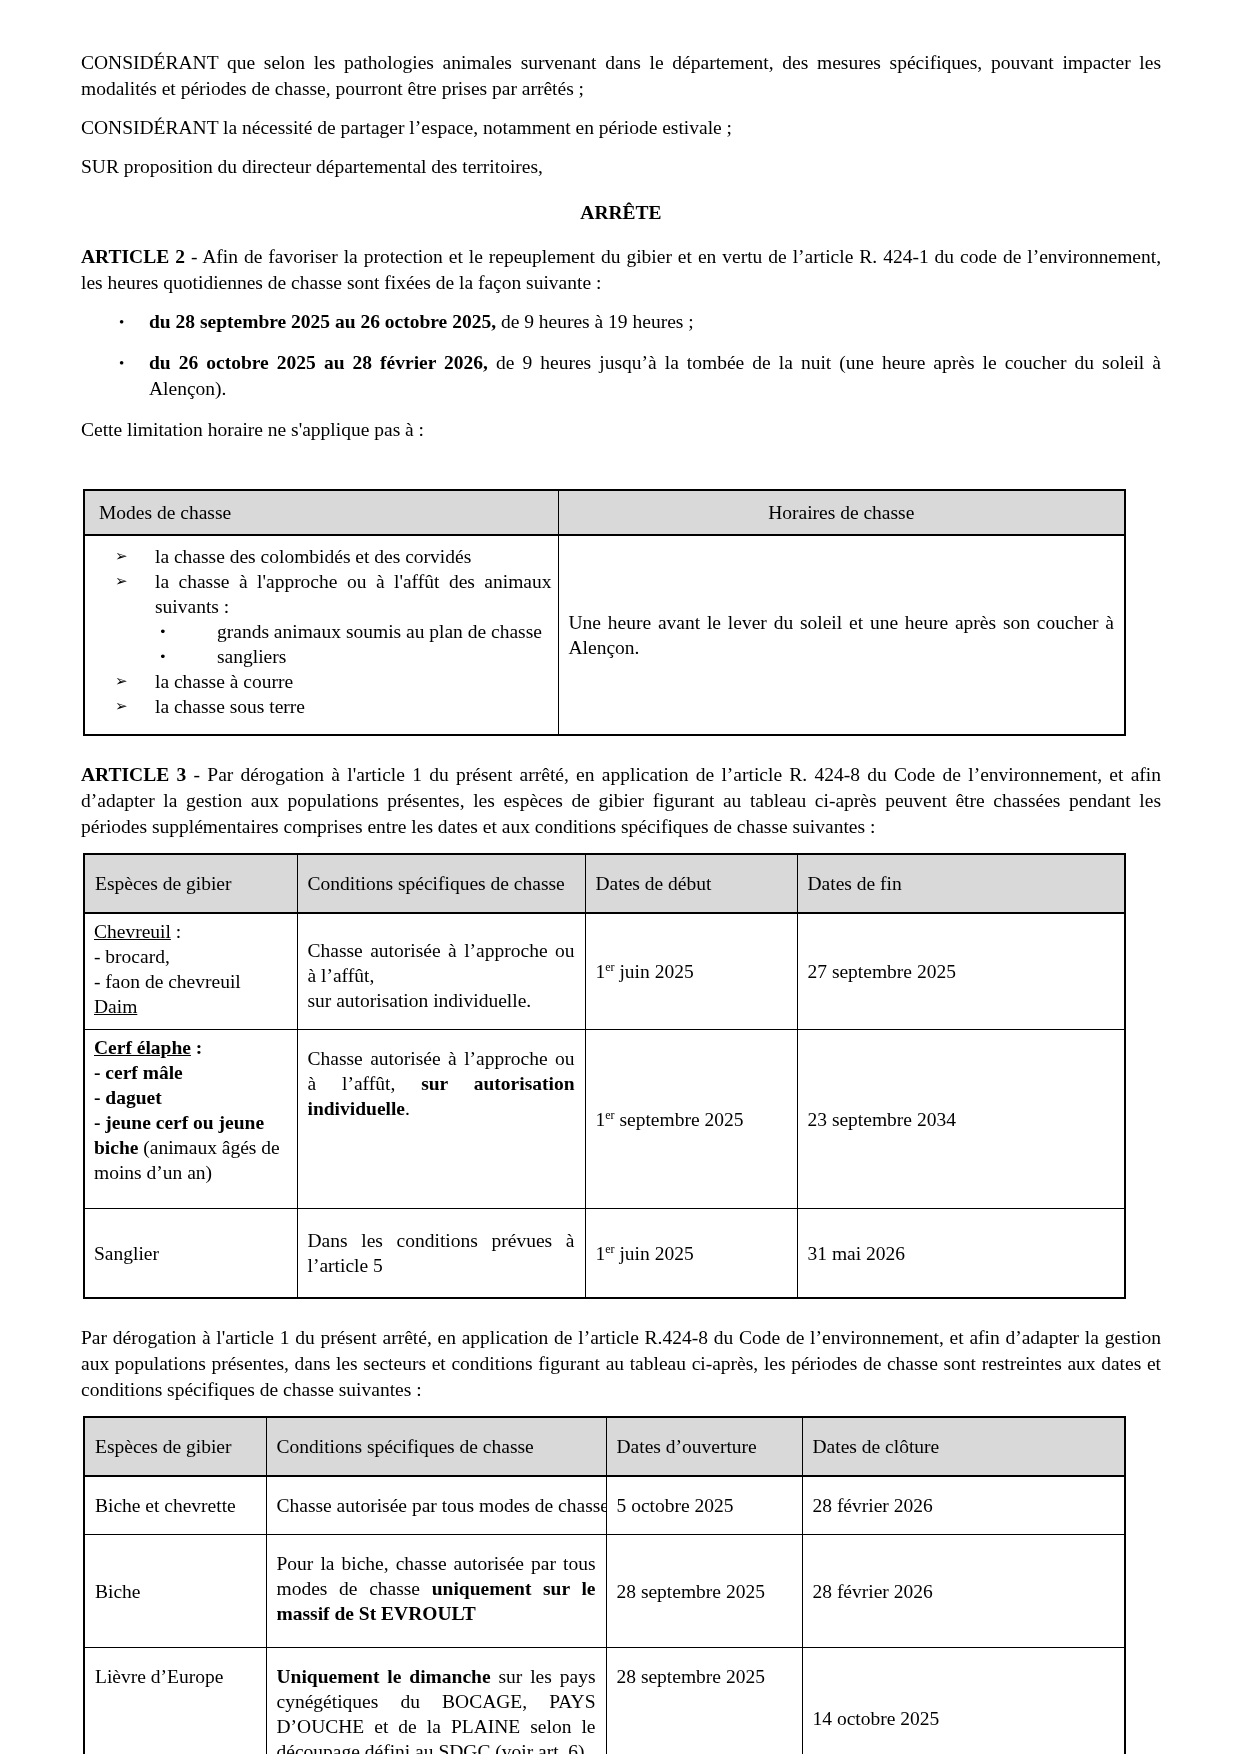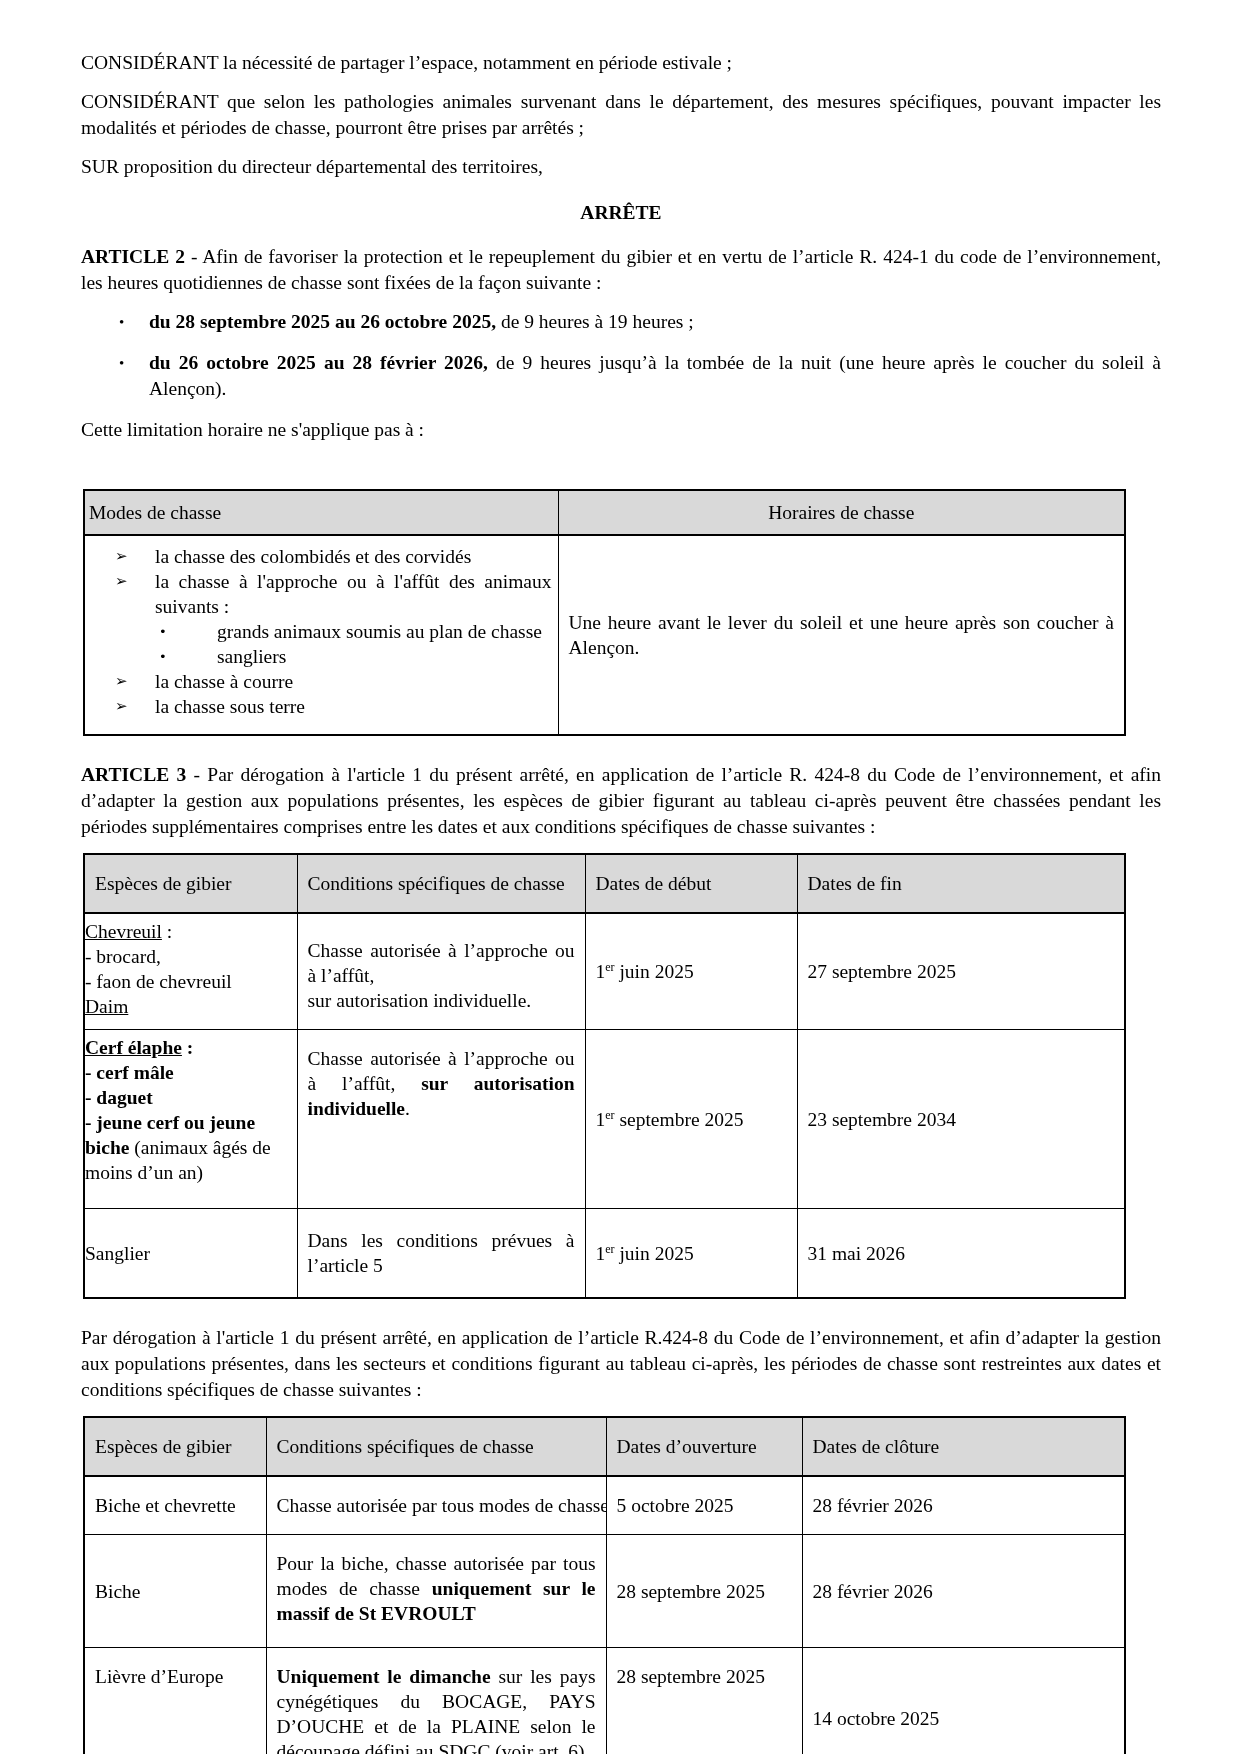--- a/index.html
+++ b/index.html
@@ -22,43 +22,43 @@
   .bullet { display:flex; margin:0 0 15px 0; }
   .bullet .mk { flex:0 0 30px; margin-left:38px; font-size:15px; }
   .bullet .tx { flex:1; text-align:justify; }
 
   
   table.doc-table { border-collapse:collapse; table-layout:fixed; width:1041px; margin:12px 0 26px 2px; border:2px solid #000; }
   table.doc-table td { border:1px solid #000; padding:16px 10px; vertical-align:top; line-height:25px; }
   table.doc-table tr.hdr td { background:#d9d9d9; border-bottom:2px solid #000; font-weight:normal; }
   .vmid { vertical-align:middle !important; }
   .t1 { margin-top:46px !important; }
-  .t1 td.hdr-modes { padding:9px 4px 9px 4px; }
+  .t1 td.hdr-modes { padding:9px 4px 9px 14px; }
   .t1 td.hdr-horaires { text-align:center; padding:9px 22px; }
   .t1 .modes-cell { padding:8px 6px 8px 0; }
   .t1 .horaires-cell { padding:6px 10px; }
 
   .tblist-row { display:flex; }
   .tblist-row .mk { font-family:"DejaVu Sans", sans-serif; }
   .lvl-arrow .mk { flex:0 0 40px; margin-left:30px; font-size:15px; }
   .lvl-arrow .tx { flex:1; text-align:justify; }
   .lvl-dot .mk { flex:0 0 58px; margin-left:74px; font-size:13px; }
   .lvl-dot .tx { flex:1; }
 
-  .species-cell { padding:5px 0 !important; }
+  .species-cell { padding:5px 9px !important; }
   .cond-cell { text-align:justify; }
   .nowrapcell { white-space:nowrap; overflow:hidden; }
 </style>
 </head>
 <body>
 
 <div class="page">
 
+  <p class="just">CONSIDÉRANT que selon les pathologies animales survenant dans le département, des mesures spécifiques, pouvant impacter les modalités et périodes de chasse, pourront être prises par arrêtés ;</p>
   <p class="just">CONSIDÉRANT la nécessité de partager l’espace, notamment en période estivale ;</p>
-  <p class="just">CONSIDÉRANT que selon les pathologies animales survenant dans le département, des mesures spécifiques, pouvant impacter les modalités et périodes de chasse, pourront être prises par arrêtés ;</p>
   <p class="just">SUR proposition du directeur départemental des territoires,</p>
 
   <div class="doc-title">ARRÊTE</div>
 
 
   <p class="just"><span class="b">ARTICLE 2</span><span> - Afin de favoriser la protection et le repeuplement du gibier et en vertu de l’article R. 424-1 du code de l’environnement, les heures quotidiennes de chasse sont fixées de la façon suivante :</span></p>
 
   <div class="bullet">
     <span class="mk">•</span>
     <div class="tx"><span class="b">du 28 septembre 2025 au 26 octobre 2025,</span><span> de 9 heures à 19 heures ;</span></div>

